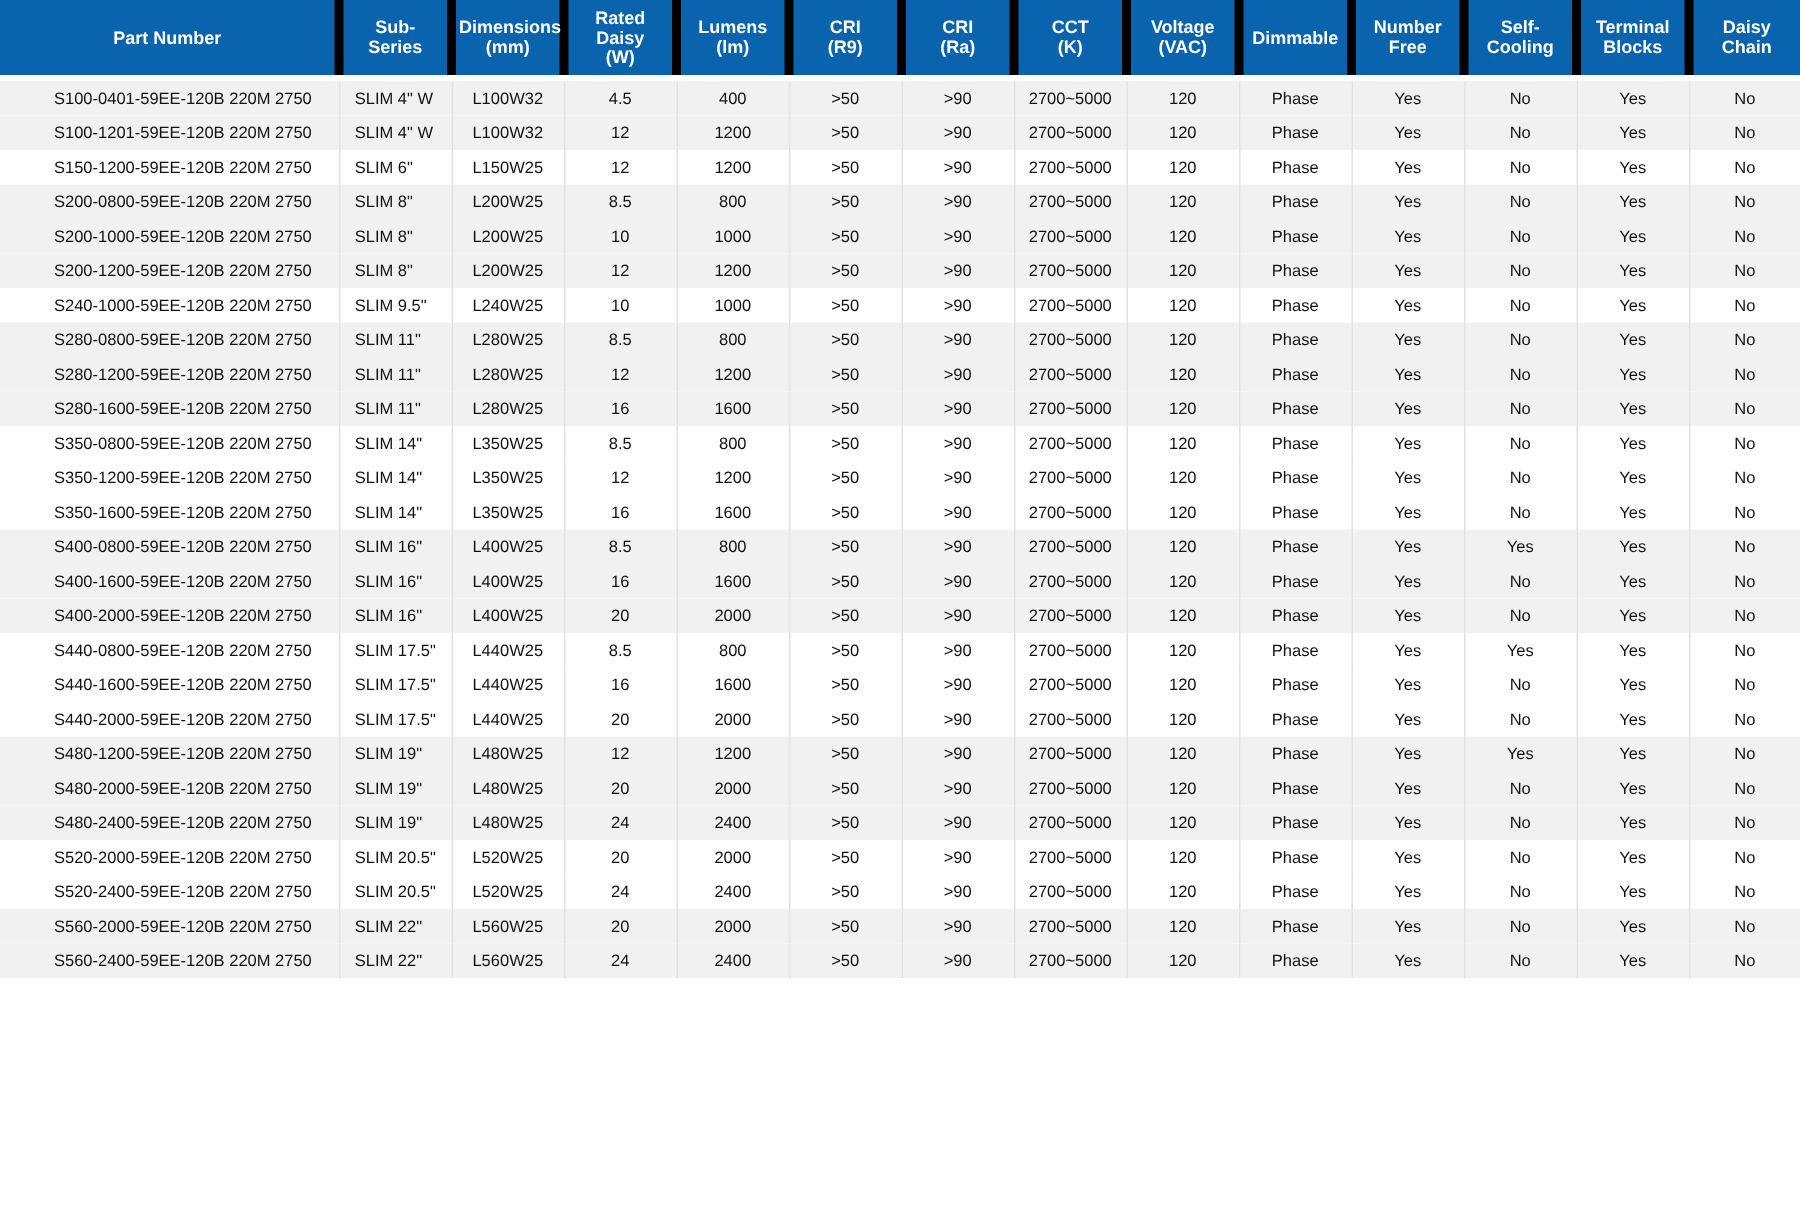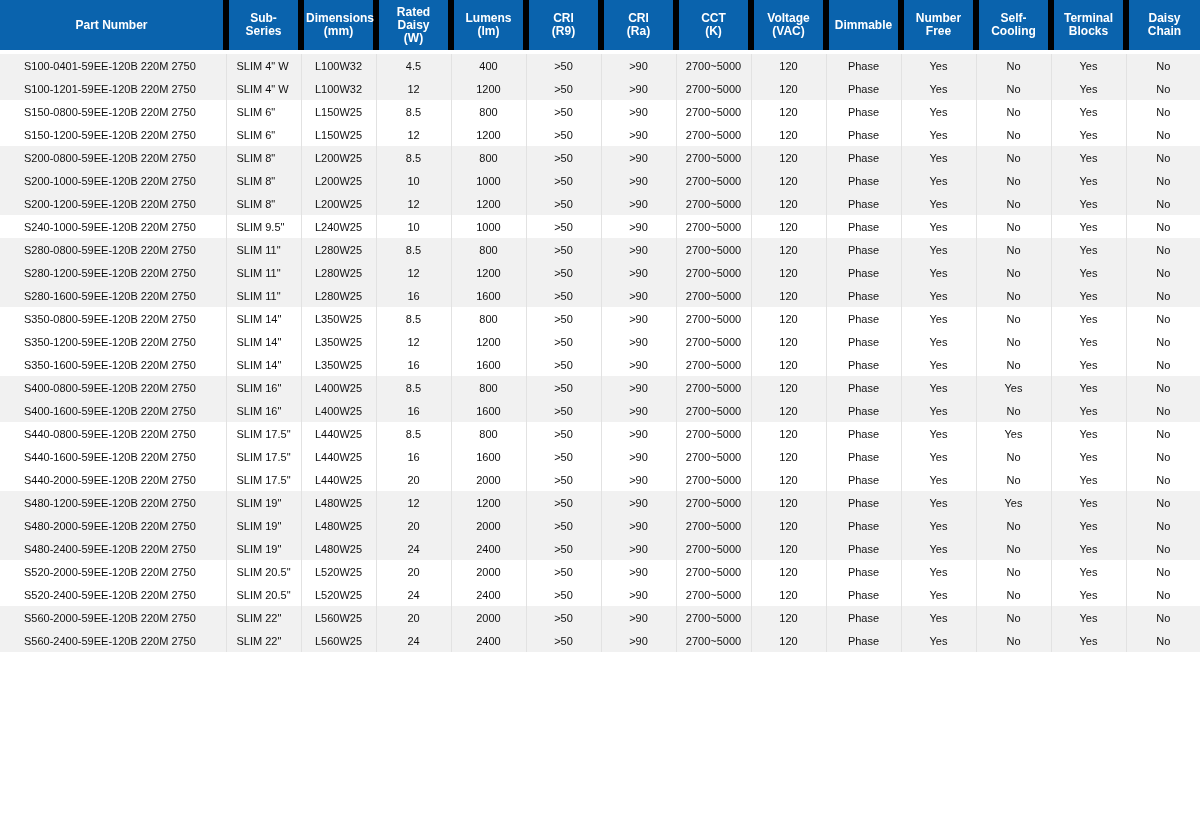--- a/index.html
+++ b/index.html
@@ -9,21 +9,21 @@
       background: #0a63ad; color: #ffffff; font-weight: bold; font-size: 12px;
       line-height: 13px; height: 50px; padding: 0 2px; text-align: center; vertical-align: middle;
       border-left: 6px solid #000000;
     }
     table.spec th:first-child { border-left: none; }
     table.spec thead tr.spacer td { height: 4px; padding: 0; background: #ffffff; border: none; }
     table.spec td {
       font-size: 11px; color: #111; height: 23px; padding: 0 2px; text-align: center;
       vertical-align: middle; border-left: 1px solid #e2e2e2; white-space: nowrap;
     }
-    table.spec td:first-child { border-left: none; text-align: left; padding-left: 24px; }
+    table.spec td:first-child { border-left: none; text-align: left; padding-left: 36px; }
     table.spec td.sub { text-align: left; padding-left: 10px; }
     table.spec tr.g0 td { background: #f1f1f1; }
     table.spec tr.g1 td { background: #ffffff; }
     .hl { display: block; }
   </style>
 </head>
 <body>
 
 <table class="spec">
   <colgroup>
@@ -131,36 +131,20 @@
         <td>&gt;90</td>
         <td>2700~5000</td>
         <td>120</td>
         <td>Phase</td>
         <td>Yes</td>
         <td>No</td>
         <td>Yes</td>
         <td>No</td>
       </tr>
       <tr class="g1">
-        <td>S150-0800-59EE-120B 220M 2750</td>
-        <td class="sub">SLIM 6"</td>
-        <td>L150W25</td>
-        <td>8.5</td>
-        <td>800</td>
-        <td>&gt;50</td>
-        <td>&gt;90</td>
-        <td>2700~5000</td>
-        <td>120</td>
-        <td>Phase</td>
-        <td>Yes</td>
-        <td>No</td>
-        <td>Yes</td>
-        <td>No</td>
-      </tr>
-      <tr class="g1">
         <td>S150-1200-59EE-120B 220M 2750</td>
         <td class="sub">SLIM 6"</td>
         <td>L150W25</td>
         <td>12</td>
         <td>1200</td>
         <td>&gt;50</td>
         <td>&gt;90</td>
         <td>2700~5000</td>
         <td>120</td>
         <td>Phase</td>
@@ -354,20 +338,36 @@
         <td>&gt;50</td>
         <td>&gt;90</td>
         <td>2700~5000</td>
         <td>120</td>
         <td>Phase</td>
         <td>Yes</td>
         <td>No</td>
         <td>Yes</td>
         <td>No</td>
       </tr>
+      <tr class="g0">
+        <td>S400-2000-59EE-120B 220M 2750</td>
+        <td class="sub">SLIM 16"</td>
+        <td>L400W25</td>
+        <td>20</td>
+        <td>2000</td>
+        <td>&gt;50</td>
+        <td>&gt;90</td>
+        <td>2700~5000</td>
+        <td>120</td>
+        <td>Phase</td>
+        <td>Yes</td>
+        <td>No</td>
+        <td>Yes</td>
+        <td>No</td>
+      </tr>
       <tr class="g1">
         <td>S440-0800-59EE-120B 220M 2750</td>
         <td class="sub">SLIM 17.5"</td>
         <td>L440W25</td>
         <td>8.5</td>
         <td>800</td>
         <td>&gt;50</td>
         <td>&gt;90</td>
         <td>2700~5000</td>
         <td>120</td>

